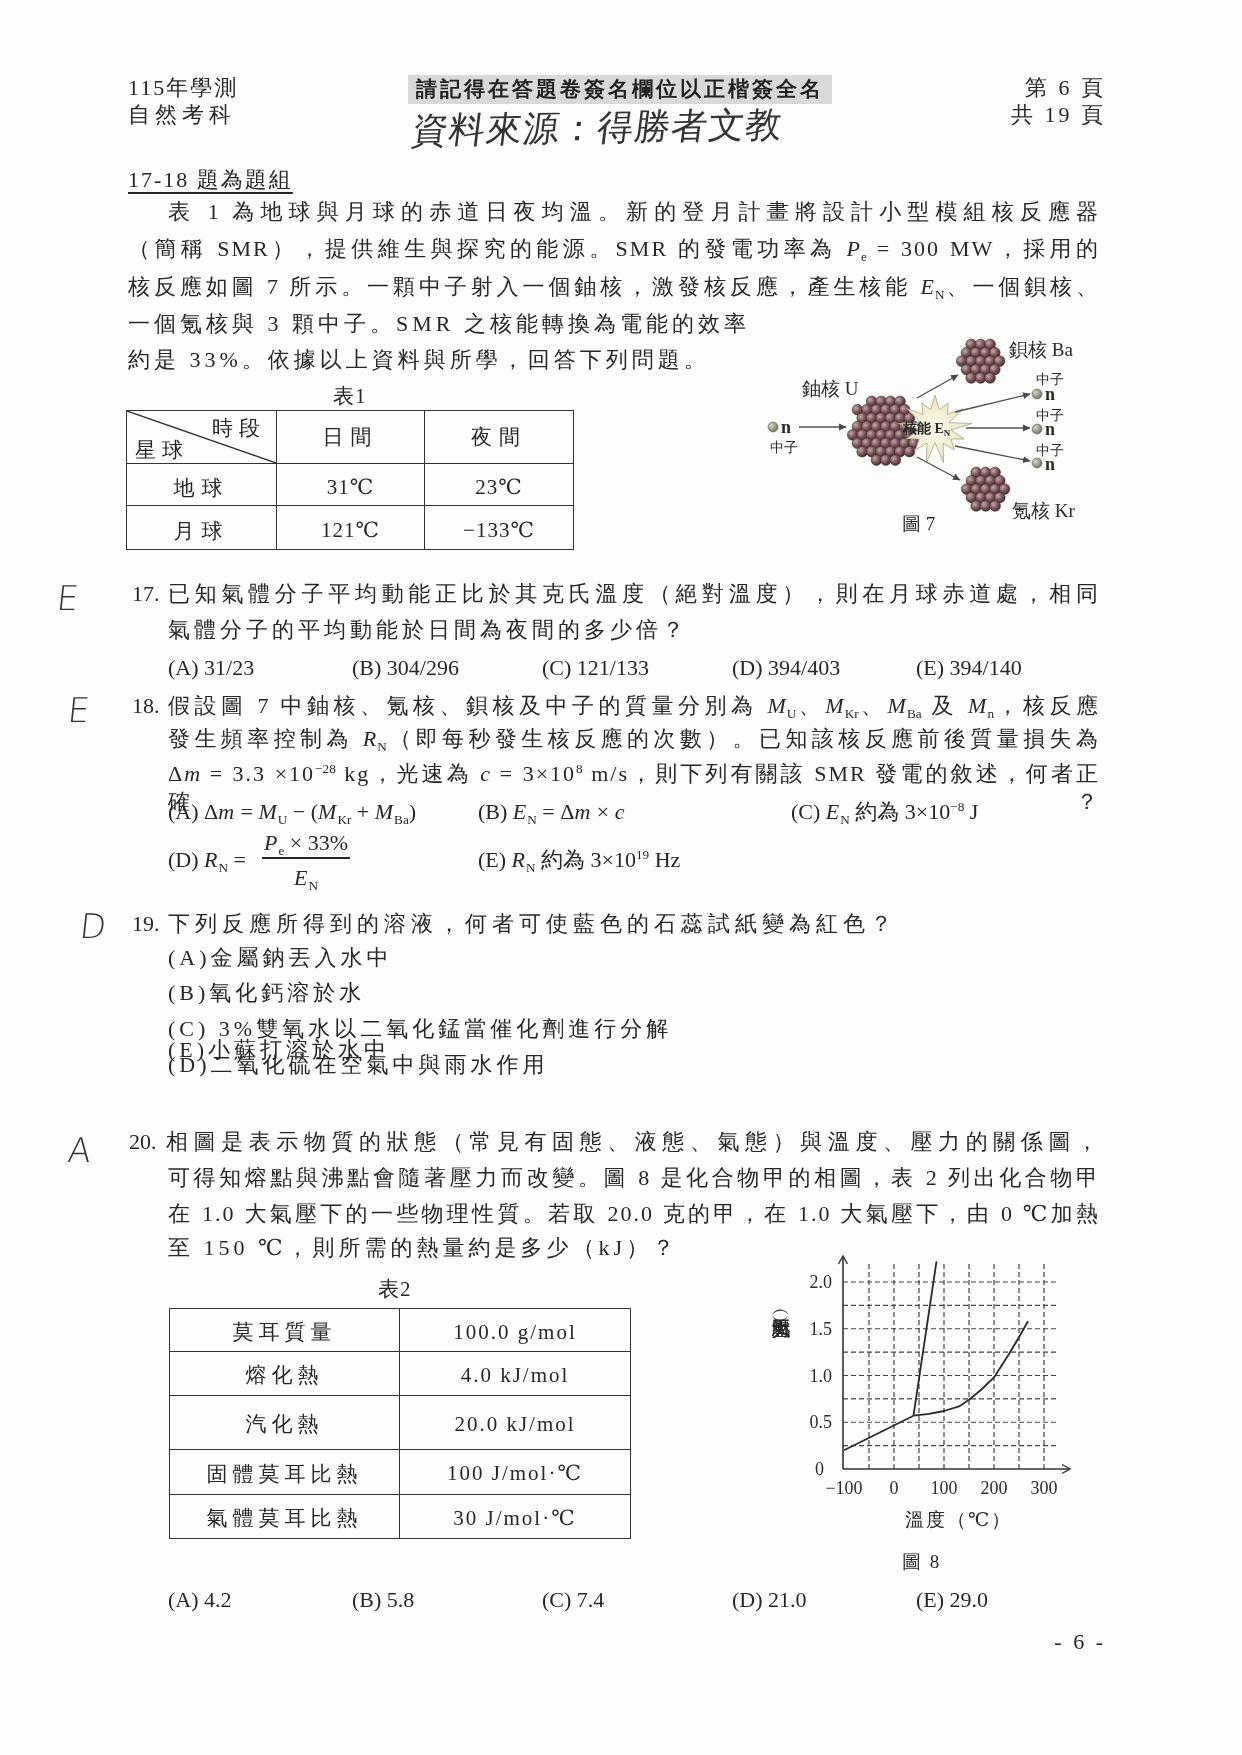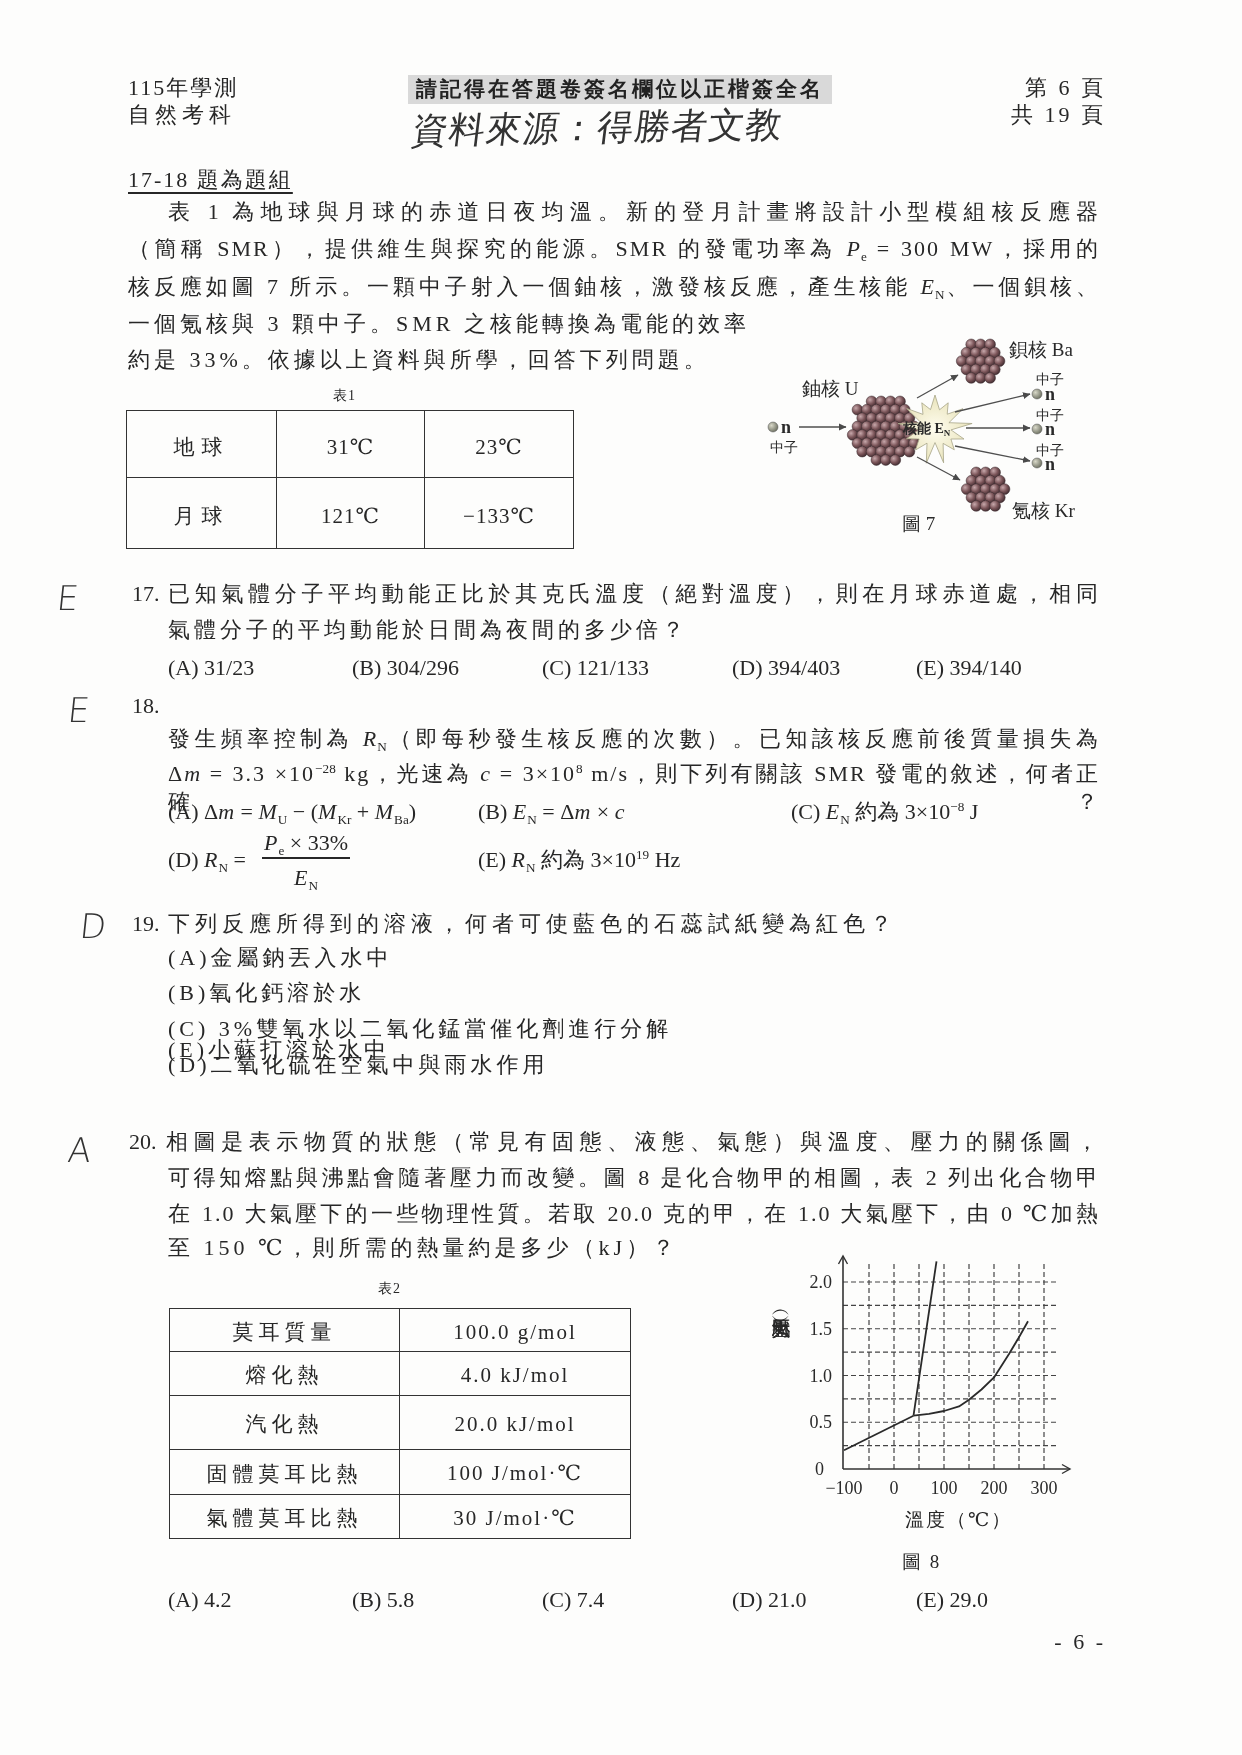--- a/index.html
+++ b/index.html
@@ -36,21 +36,21 @@
 
   .group-title { text-decoration:underline; text-decoration-thickness:2px; text-underline-offset:5px; letter-spacing:2px; }
 
   .marker {
     position:absolute; font-family:"DejaVu Sans", sans-serif; font-weight:200;
     font-size:34px; color:#333; line-height:40px; transform:skewX(-6deg);
   }
   .qnum { position:absolute; line-height:28px; letter-spacing:0; }
 
   
-  .caption { position:absolute; line-height:26px; font-size:14px; letter-spacing:1px; white-space:nowrap; }
+  .caption { position:absolute; line-height:26px; font-size:21px; letter-spacing:1px; white-space:nowrap; }
   .t1 { position:absolute; left:126px; top:410px; width:447px; height:139px;
         border-collapse:collapse; table-layout:fixed; }
   .t1 td, .t1 th { border:1.6px solid #333; text-align:center; vertical-align:middle;
         font-weight:normal; font-size:21px; padding:0; letter-spacing:7px; }
   .t1 .num { letter-spacing:1px; padding-top:6px; }
   .t1 .lab { padding-top:6px; }
   .corner { position:relative; }
   .corner svg { position:absolute; left:0; top:0; width:100%; height:100%; }
   .corner-top { position:absolute; right:10px; top:5px; letter-spacing:6px; line-height:24px; }
   .corner-bottom { position:absolute; left:8px; bottom:1px; letter-spacing:6px; line-height:24px; }
@@ -93,20 +93,31 @@
   <div class="ln" style="left:128px;top:346px;">約是 33%。依據以上資料與所學，回答下列問題。</div>
 
   <div class="caption" style="left:333px;top:383px;">表1</div>
   <table class="t1">
     <colgroup>
         <col style="width:150px">
         <col style="width:148px">
         <col style="width:149px">
       </colgroup>
     <tbody>
+        <tr style="height:53px">
+      <th class="corner">
+        <svg preserveAspectRatio="none" viewBox="0 0 100 100">
+          <line x1="0" y1="0" x2="100" y2="100" stroke="#333" stroke-width="1.4" vector-effect="non-scaling-stroke"></line>
+        </svg>
+        <span class="corner-top">時段</span>
+        <span class="corner-bottom">星球</span>
+      </th>
+      <th>日間</th>
+      <th>夜間</th>
+    </tr>
     <tr style="height:42px">
       <td class="lab">地球</td>
       <td class="num">31℃</td>
       <td class="num">23℃</td>
     </tr>
     <tr style="height:44px">
       <td class="lab">月球</td>
       <td class="num">121℃</td>
       <td class="num">−133℃</td>
     </tr>
@@ -264,20 +275,21 @@
   <div class="jl" style="left:168px;top:580px;width:932px;">已知氣體分子平均動能正比於其克氏溫度（絕對溫度），則在月球赤道處，相同</div>
   <div class="ln" style="left:168px;top:616px;">氣體分子的平均動能於日間為夜間的多少倍？</div>
   <div class="abs" style="left:168px;top:654px;">(A) 31/23</div>
   <div class="abs" style="left:352px;top:654px;">(B) 304/296</div>
   <div class="abs" style="left:542px;top:654px;">(C) 121/133</div>
   <div class="abs" style="left:732px;top:654px;">(D) 394/403</div>
   <div class="abs" style="left:916px;top:654px;">(E) 394/140</div>
 
   <div class="marker" style="left:68px;top:690px;">E</div>
   <div class="qnum" style="left:132px;top:692px;">18.</div>
+  <div class="jl" style="left:168px;top:692px;width:932px;">假設圖 7 中鈾核、氪核、鋇核及中子的質量分別為 <i>M</i><sub>U</sub>、<i>M</i><sub>Kr</sub>、<i>M</i><sub>Ba</sub> 及 <i>M</i><sub>n</sub>，核反應</div>
   <div class="jl" style="left:168px;top:725px;width:932px;">發生頻率控制為 <i>R</i><sub>N</sub>（即每秒發生核反應的次數）。已知該核反應前後質量損失為</div>
   <div class="jl" style="left:168px;top:760px;width:932px;">Δ<i>m</i> = 3.3 ×10<sup>−28</sup> kg，光速為 <i>c</i> = 3×10<sup>8</sup> m/s，則下列有關該 SMR 發電的敘述，何者正確？</div>
   <div class="abs" style="left:168px;top:798px;">(A) Δ<i>m</i> = <i>M</i><sub>U</sub> − (<i>M</i><sub>Kr</sub> + <i>M</i><sub>Ba</sub>)</div>
   <div class="abs" style="left:478px;top:798px;">(B) <i>E</i><sub>N</sub> = Δ<i>m</i> × <i>c</i></div>
   <div class="abs" style="left:791px;top:798px;text-align:center;">(C) <i>E</i><sub>N</sub> 約為 3×10<sup>−8</sup> J</div>
   <div class="abs" style="left:168px;top:846px;">(D) <i>R</i><sub>N</sub> =</div>
   <div class="frac">
     <div class="num"><i>P</i><sub>e</sub> × 33%</div>
     <div class="bar"></div>
     <div class="den"><i>E</i><sub>N</sub></div>

